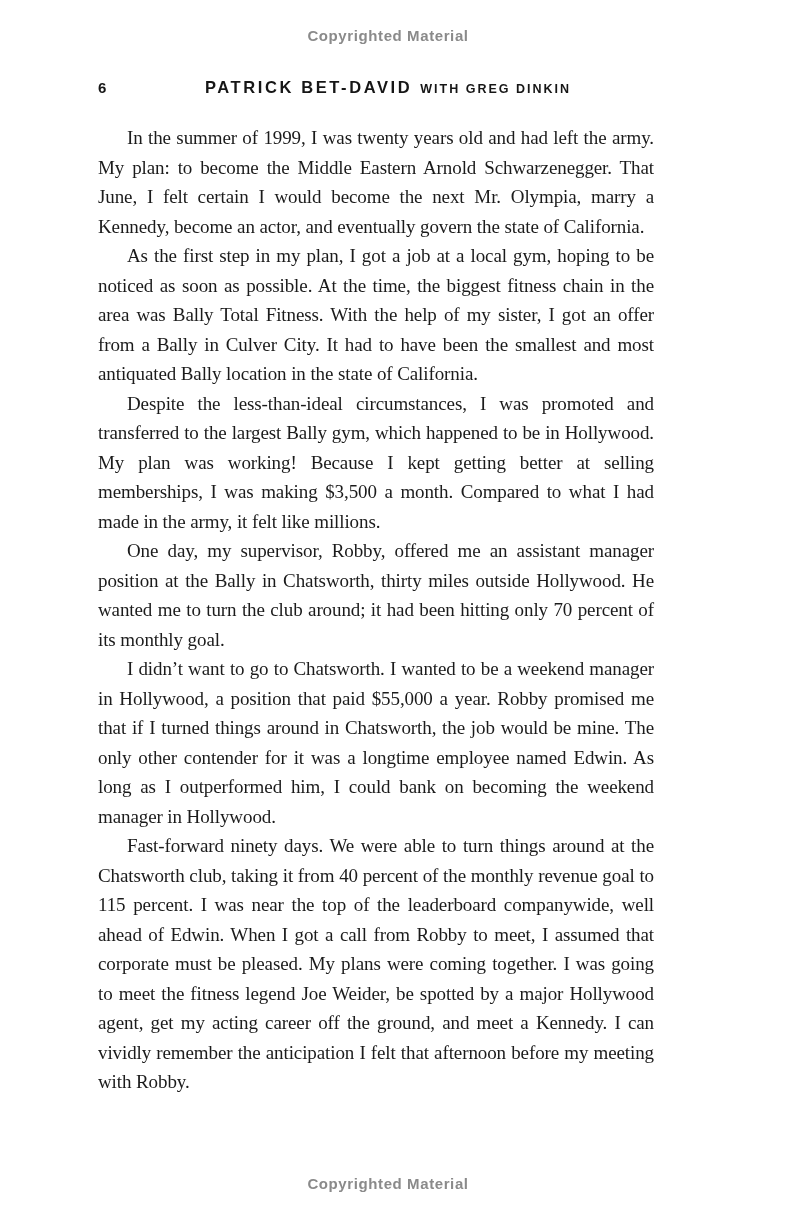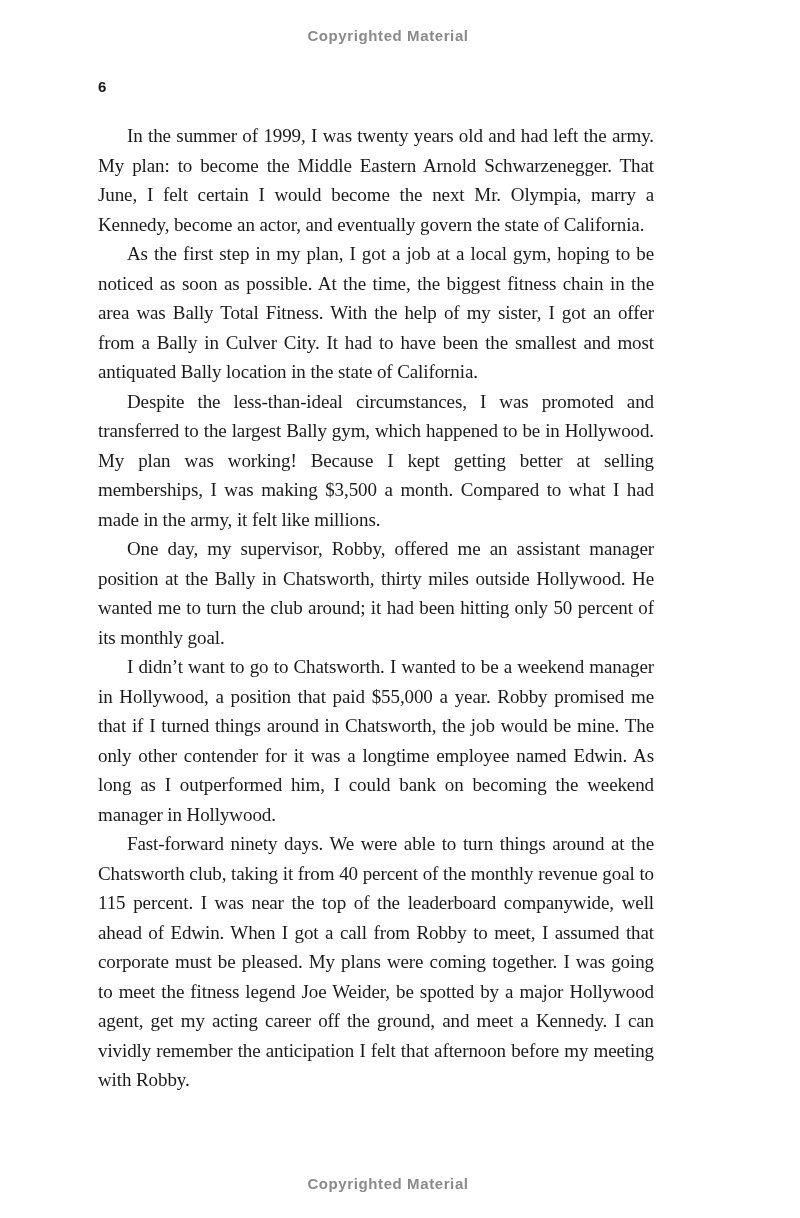--- a/index.html
+++ b/index.html
@@ -85,27 +85,30 @@
 </style>
 </head>
 <body>
 
 <div class="page">
 
   <div class="notice top">Copyrighted Material</div>
 
   <div class="header">
     <span class="pagenum">6</span>
+    <span class="running-head">
+      <span class="author">PATRICK BET-DAVID</span><span class="coauthor">WITH GREG DINKIN</span>
+    </span>
     <span class="head-spacer"></span>
   </div>
 
   <div class="body-text" id="paragraphs">
       <p>In the summer of 1999, I was twenty years old and had left the army. My plan: to become the Middle Eastern Arnold Schwarzenegger. That June, I felt certain I would become the next Mr. Olympia, marry a Kennedy, become an actor, and eventually govern the state of California.</p>
       <p>As the first step in my plan, I got a job at a local gym, hoping to be noticed as soon as possible. At the time, the biggest fitness chain in the area was Bally Total Fitness. With the help of my sister, I got an offer from a Bally in Culver City. It had to have been the smallest and most antiquated Bally location in the state of California.</p>
       <p>Despite the less-than-ideal circumstances, I was promoted and transferred to the largest Bally gym, which happened to be in Hollywood. My plan was working! Because I kept getting better at selling memberships, I was making $3,500 a month. Compared to what I had made in the army, it felt like millions.</p>
-      <p>One day, my supervisor, Robby, offered me an assistant manager position at the Bally in Chatsworth, thirty miles outside Hollywood. He wanted me to turn the club around; it had been hitting only 50 percent of its monthly goal.</p>
+      <p>One day, my supervisor, Robby, offered me an assistant manager position at the Bally in Chatsworth, thirty miles outside Hollywood. He wanted me to turn the club around; it had been hitting only 70 percent of its monthly goal.</p>
       <p>I didn’t want to go to Chatsworth. I wanted to be a weekend manager in Hollywood, a position that paid $55,000 a year. Robby promised me that if I turned things around in Chatsworth, the job would be mine. The only other contender for it was a longtime employee named Edwin. As long as I outperformed him, I could bank on becoming the weekend manager in Hollywood.</p>
       <p>Fast-forward ninety days. We were able to turn things around at the Chatsworth club, taking it from 40 percent of the monthly revenue goal to 115 percent. I was near the top of the leaderboard companywide, well ahead of Edwin. When I got a call from Robby to meet, I assumed that corporate must be pleased. My plans were coming together. I was going to meet the fitness legend Joe Weider, be spotted by a major Hollywood agent, get my acting career off the ground, and meet a Kennedy. I can vividly remember the anticipation I felt that afternoon before my meeting with Robby.</p>
     </div>
 
   <div class="notice bottom">Copyrighted Material</div>
 
 </div>
 
 </body></html>

